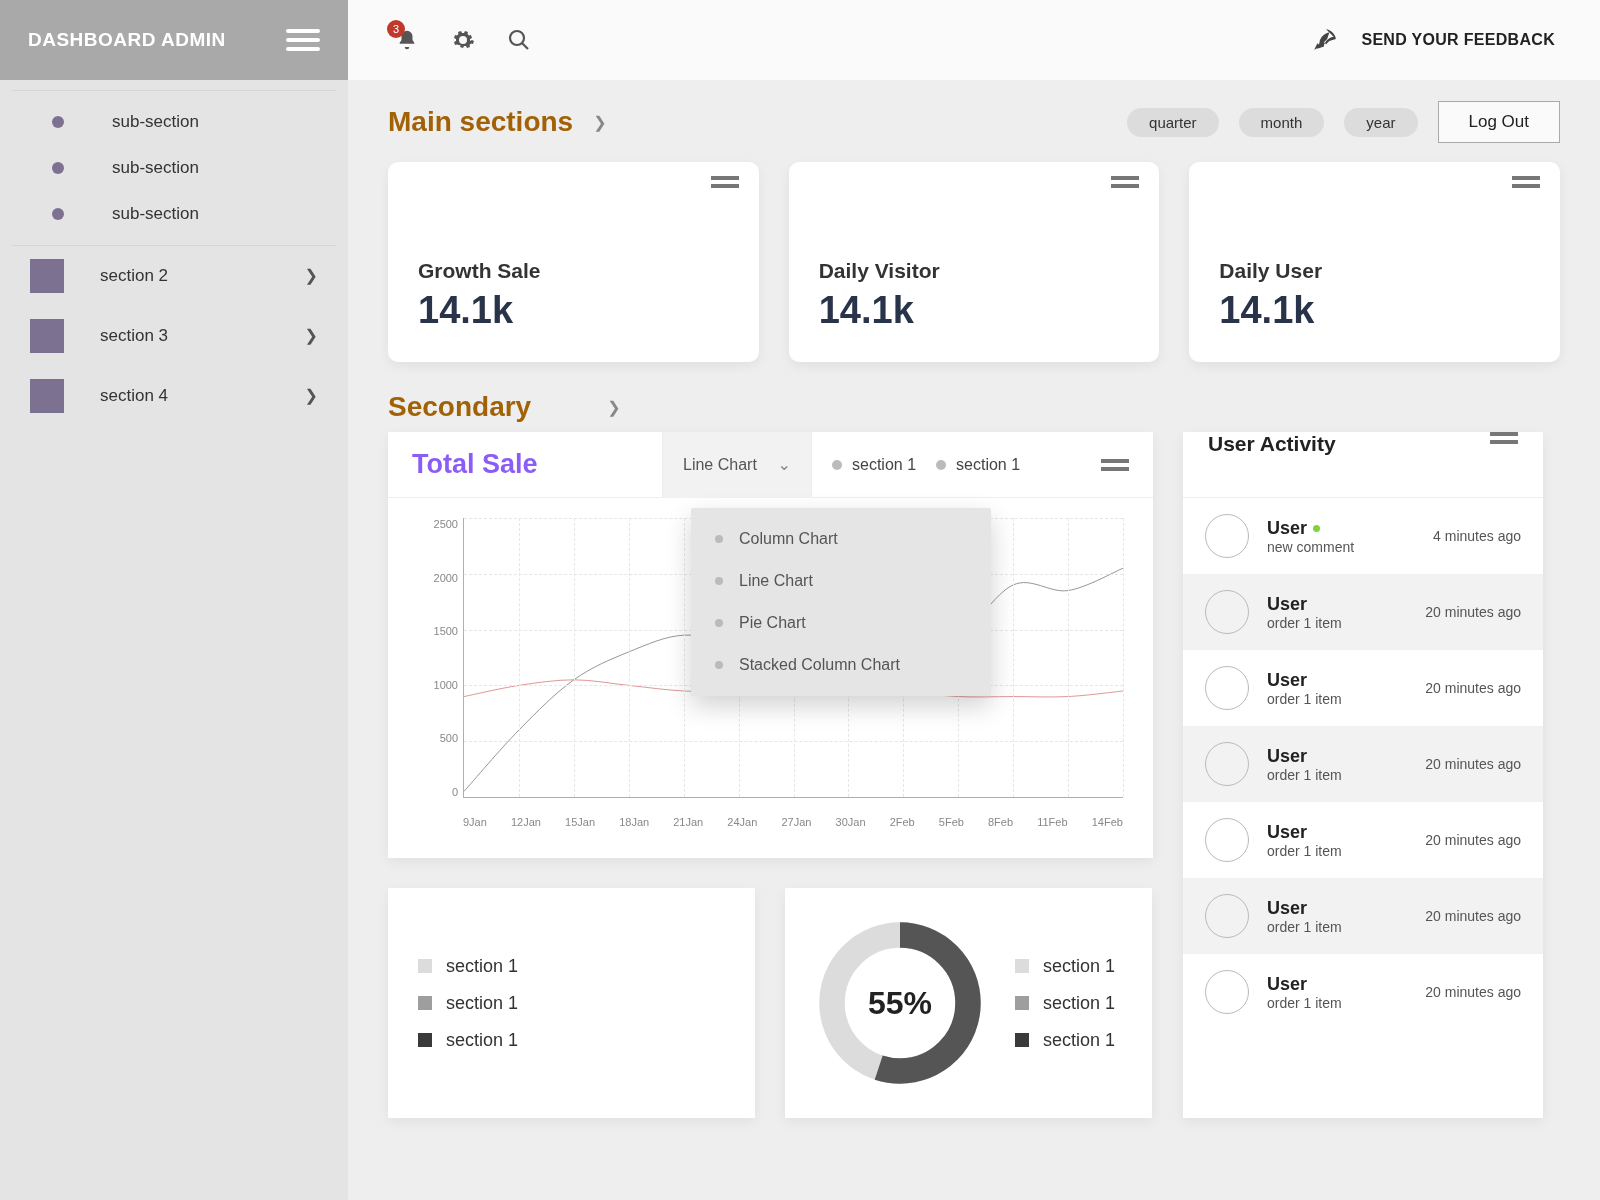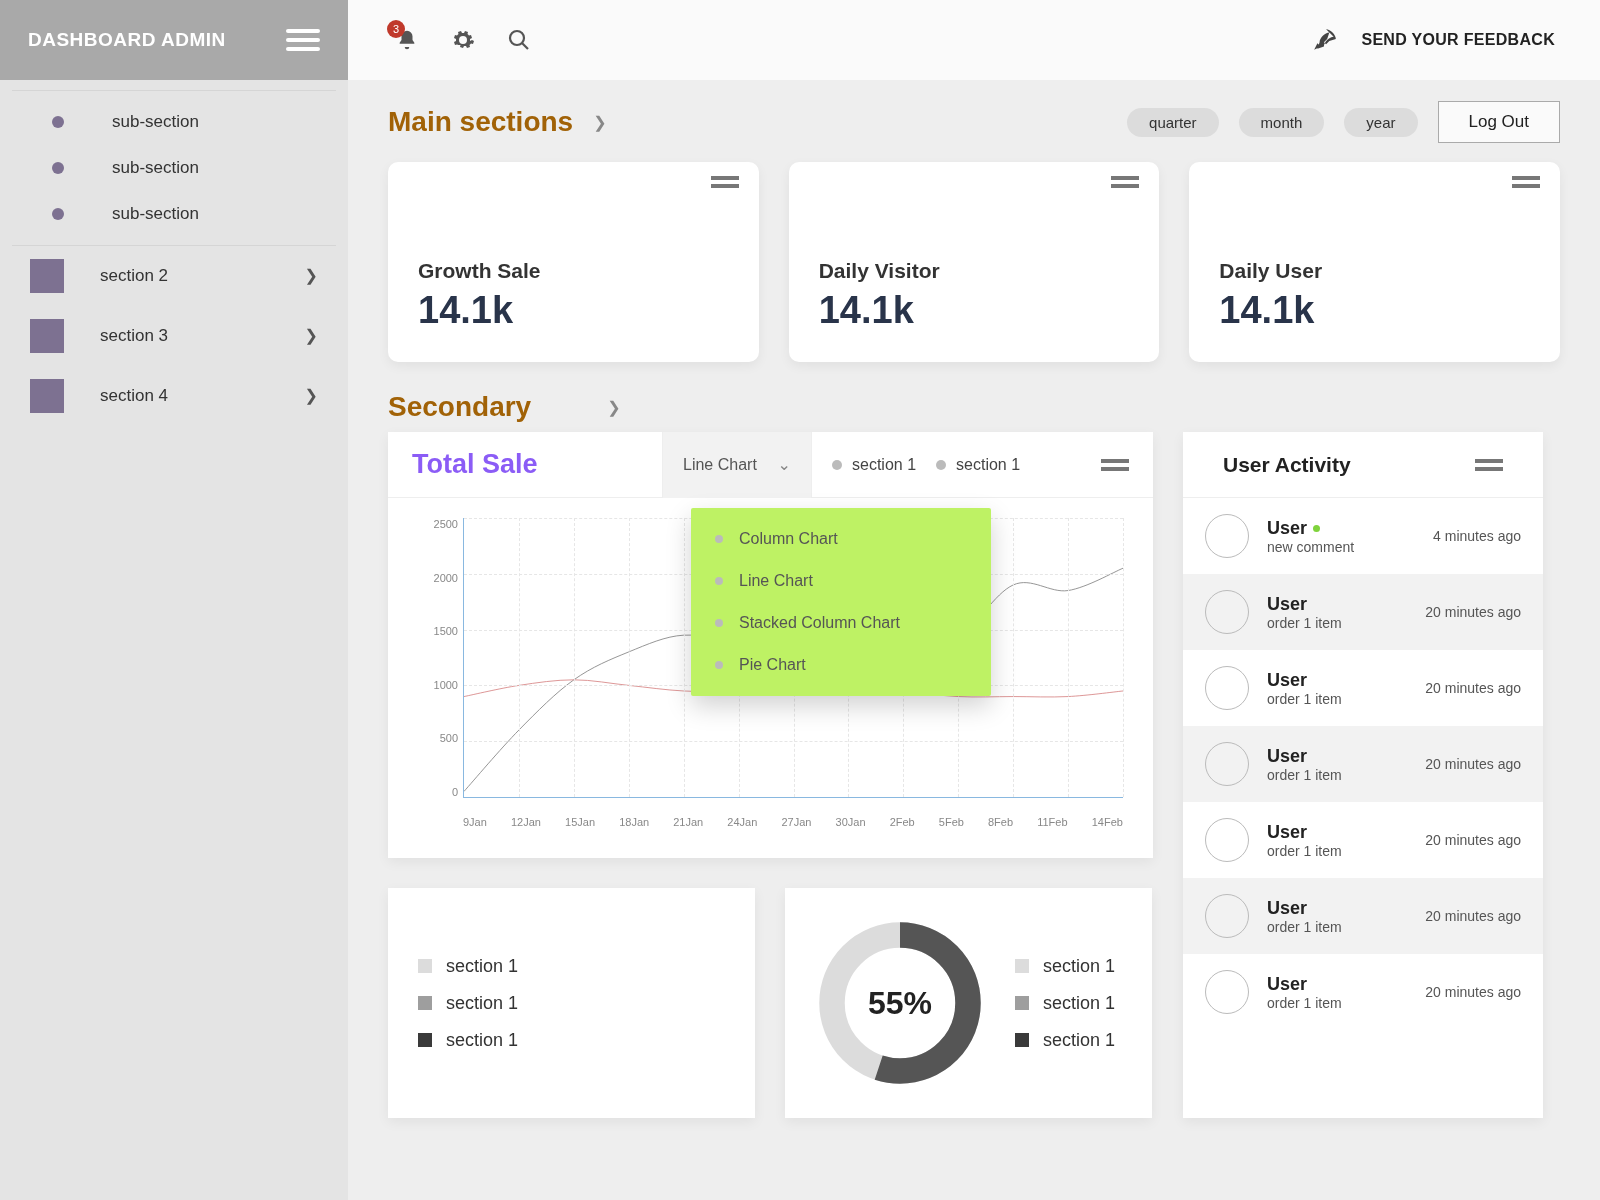--- a/index.html
+++ b/index.html
@@ -58,26 +58,26 @@
 .chart-head .drag span { width: 28px; height: 4px; background: #777; }
 
 .chart-body { position: relative; padding: 20px 30px 30px; height: 360px; }
 .y-axis { position: absolute; left: 30px; top: 20px; bottom: 60px; width: 40px; display: flex; flex-direction: column; justify-content: space-between; font-size: 11px; color: #888; text-align: right; }
 .plot { position: absolute; left: 75px; right: 30px; top: 20px; bottom: 60px; border-left: 1px solid #89b8e0; border-bottom: 1px solid #89b8e0; }
 .grid-h { position: absolute; left: 0; right: 0; border-top: 1px dashed #e6e6e6; }
 .grid-v { position: absolute; top: 0; bottom: 0; border-left: 1px dashed #e6e6e6; }
 svg.lines { position: absolute; inset: 0; width: 100%; height: 100%; }
 .x-axis { position: absolute; left: 75px; right: 30px; bottom: 30px; display: flex; justify-content: space-between; font-size: 11px; color: #888; }
 
-.dropdown { position: absolute; left: 303px; top: 76px; width: 300px; background: #bef264; box-shadow: 0 10px 26px rgba(0,0,0,.18); border-radius: 2px; padding: 10px 0; }
+.dropdown { position: absolute; left: 303px; top: 76px; width: 300px; background: #e5e5e5; box-shadow: 0 10px 26px rgba(0,0,0,.18); border-radius: 2px; padding: 10px 0; }
 .dropdown-item { display: flex; align-items: center; gap: 16px; padding: 12px 24px; font-size: 16px; color: #555; cursor: pointer; }
 .dropdown-item .dot { width: 8px; height: 8px; border-radius: 50%; background: #bbb; }
 
 .activity-card { width: 360px; background: #fff; box-shadow: 0 4px 12px rgba(0,0,0,.06); display: flex; flex-direction: column; }
-.activity-head { display: flex; align-items: center; justify-content: space-between; height: 66px; padding: 0 40px; border-bottom: 1px solid #eee; }
+.activity-head { display: flex; align-items: flex-start; justify-content: space-between; height: 66px; padding: 0 25px; border-bottom: 1px solid #eee; }
 .activity-head .title { font-size: 21px; font-weight: 700; color: #222; }
 .activity-head .drag { display: flex; flex-direction: column; gap: 4px; }
 .activity-head .drag span { width: 28px; height: 4px; background: #777; }
 .activity-list { flex: 1; }
 .act-row { display: flex; align-items: center; gap: 18px; padding: 16px 22px; }
 .act-row:nth-child(even) { background: #f2f2f2; }
 .avatar { width: 44px; height: 44px; border-radius: 50%; border: 1px solid #bbb; }
 .act-text { flex: 1; }
 .act-text .name { font-weight: 700; font-size: 18px; color: #222; display: flex; align-items: center; gap: 6px; }
 .act-text .name .online { width: 7px; height: 7px; border-radius: 50%; background: #7fd33c; }
@@ -293,25 +293,25 @@
             <div class="dropdown-item">
                 <span class="dot"></span>
                 <span>Column Chart</span>
               </div>
             <div class="dropdown-item">
                 <span class="dot"></span>
                 <span>Line Chart</span>
               </div>
             <div class="dropdown-item">
                 <span class="dot"></span>
-                <span>Stacked Column Chart</span>
+                <span>Pie Chart</span>
               </div>
             <div class="dropdown-item">
                 <span class="dot"></span>
-                <span>Pie Chart</span>
+                <span>Stacked Column Chart</span>
               </div>
           </div>
         </div>
 
         <div class="donut-row">
           <div class="donut-card">
             <div class="donut-legend">
               <div class="row">
                   <span class="sq" style="background:#dcdcdc"></span>
                   <span>section 1</span>

